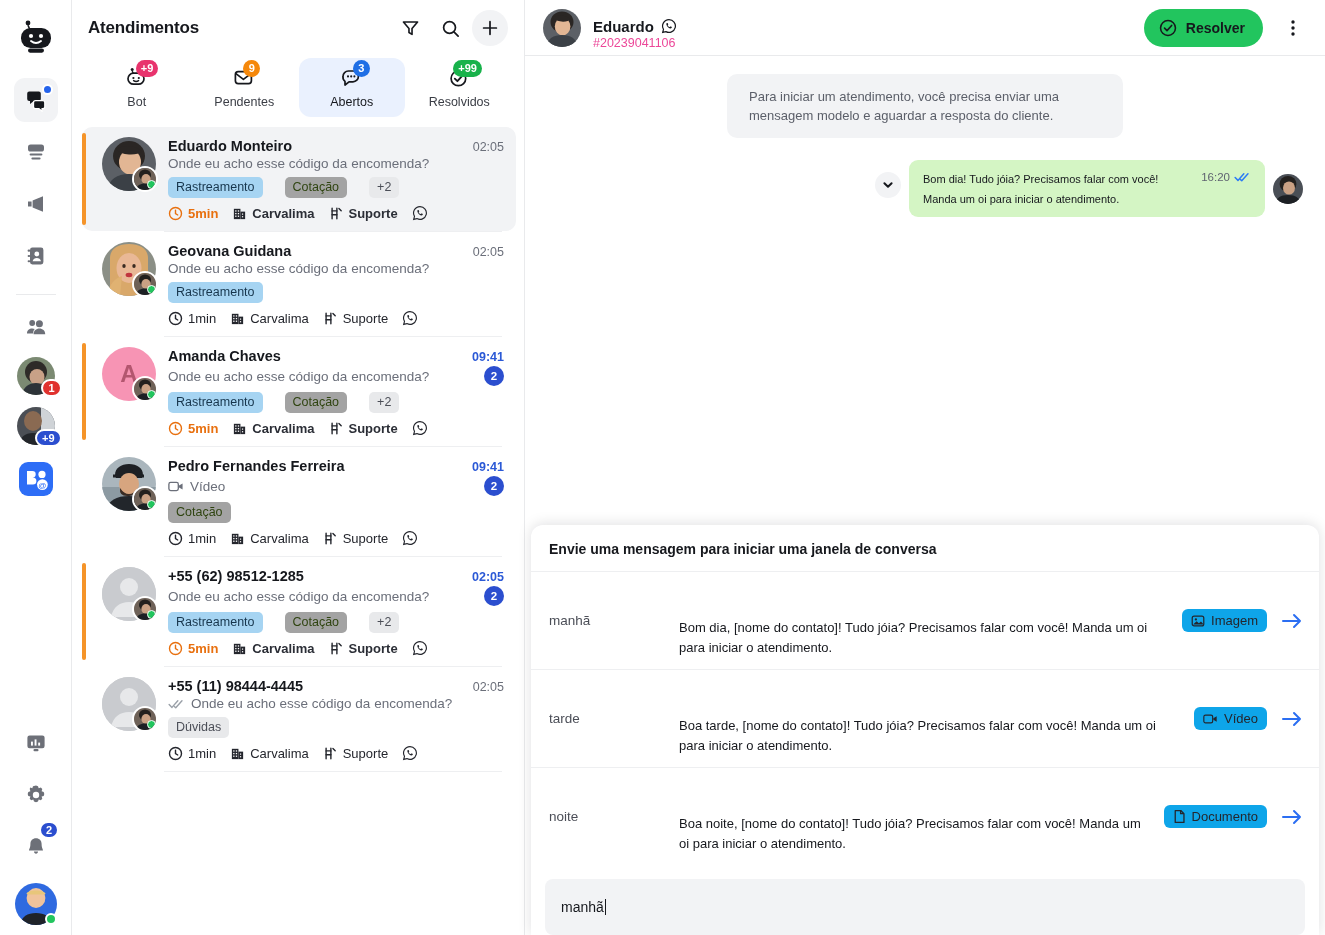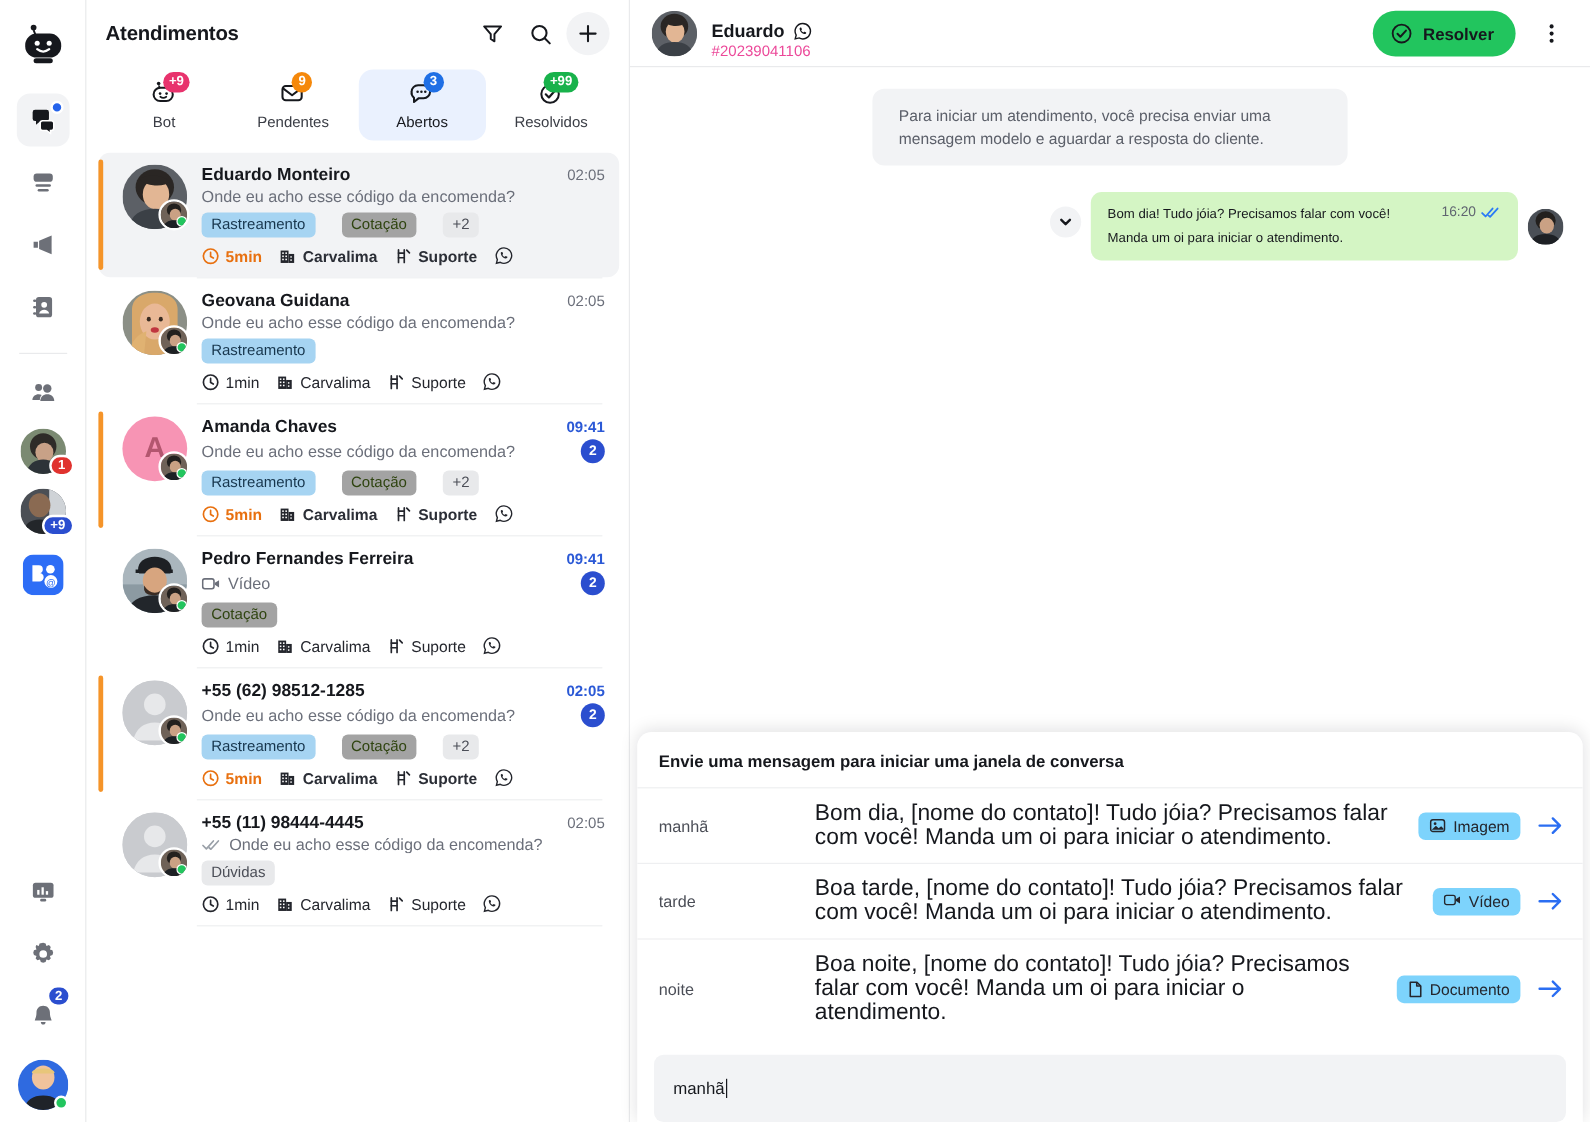--- a/index.html
+++ b/index.html
@@ -196,24 +196,24 @@
     background: #fff; border-radius: 12px 12px 0 0;
     box-shadow: 0 -1px 14px rgba(16,18,24,.13);
     margin: 0 6px 0 6px; overflow: hidden; flex: 0 0 auto;
   }
   .tpl-title { font-size: 14px; font-weight: 700; color: #16181d; padding: 16px 18px 14px; }
   .tpl-row {
     display: flex; align-items: center; gap: 12px;
     padding: 11px 14px 11px 18px; border-top: 1px solid #eeeff1;
   }
   .tpl-key { flex: 0 0 118px; font-size: 13.5px; color: #4b4e57; }
-  .tpl-text { flex: 1; font-size: 19px; line-height: 20px; color: #16181d; }
+  .tpl-text { flex: 1; font-size: 13px; line-height: 20px; color: #16181d; margin-top: 35px; }
   .tpl-type {
-    display: inline-flex; align-items: flex-start; gap: 6px;
-    background: #7dd3fc; border-radius: 6px; padding: 4px 9px;
+    display: inline-flex; align-items: center; gap: 6px;
+    background: #0ea5e9; border-radius: 6px; padding: 4px 9px;
     font-size: 13px; color: #24262d; flex: 0 0 auto;
   }
   .tpl-send { flex: 0 0 auto; width: 26px; display:flex; align-items:center; justify-content:center; cursor: pointer; }
   .tpl-input {
     margin: 14px 14px 0 14px; background: #f2f3f5; border-radius: 8px;
     padding: 14px 16px; font-size: 14px; color: #16181d; height: 56px;
     display: flex; align-items: center;
   }
   .caret { display:inline-block; width:1px; height:16px; background:#16181d; margin-left:1px; }
 

